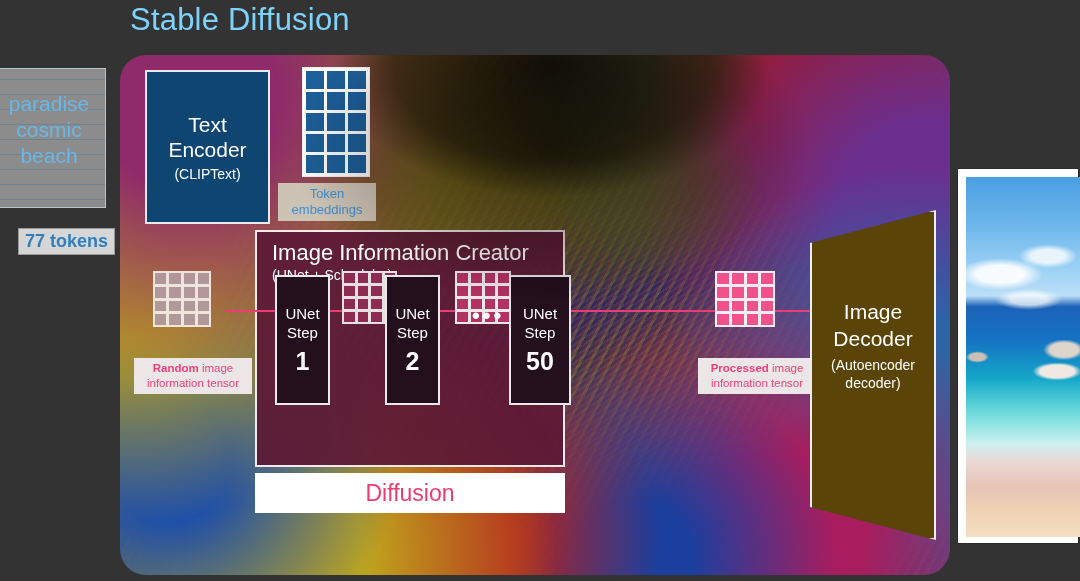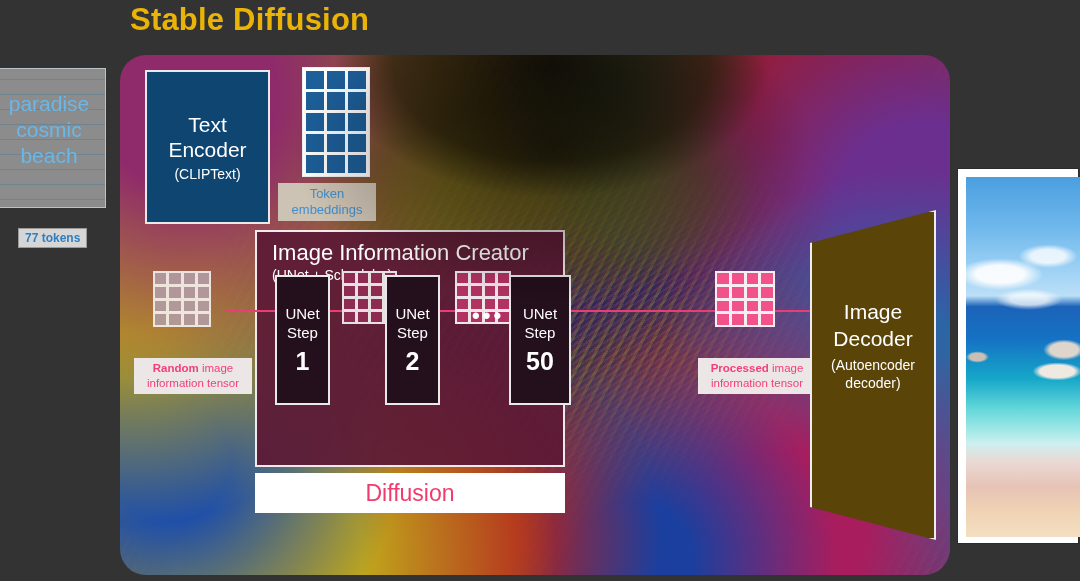--- a/index.html
+++ b/index.html
@@ -7,22 +7,22 @@
     width: 1080px; height: 581px;
     background: #333333;
     font-family: "Liberation Sans", sans-serif;
     overflow: hidden;
   }
   #stage { position: relative; width: 1080px; height: 581px; background: #333333; }
 
   
   .title {
     position: absolute; left: 130px; top: 2px;
-    font-size: 31px; color: #eab308; letter-spacing: .2px;
-    font-weight: 700;
+    font-size: 31px; color: #7dd3fc; letter-spacing: .2px;
+    font-weight: 400;
   }
 
   
   .prompt-card {
     position: absolute; left: -6px; top: 68px;
     width: 112px; height: 140px;
     background: #8c8c8c;
     border: 1px solid #b9c2c7;
     overflow: hidden;
   }
@@ -33,21 +33,21 @@
   }
   .prompt-text {
     position: absolute; left: 0; right: 2px; top: 22px;
     text-align: center;
     font-size: 21px; line-height: 26px;
     color: #6ab7e8;
   }
   .tokens-badge {
     position: absolute; left: 18px; top: 228px;
     background: #d6d6d6; border: 1px solid #9a9a9a;
-    color: #2f7fc0; font-size: 12px; font-weight: bold;
+    color: #2f7fc0; font-size: 18px; font-weight: bold;
     padding: 2px 6px;
   }
 
   
   .panel {
     position: absolute; left: 120px; top: 55px;
     width: 830px; height: 520px;
     border-radius: 26px;
     overflow: hidden;
     background-color: #6b5b2a;

